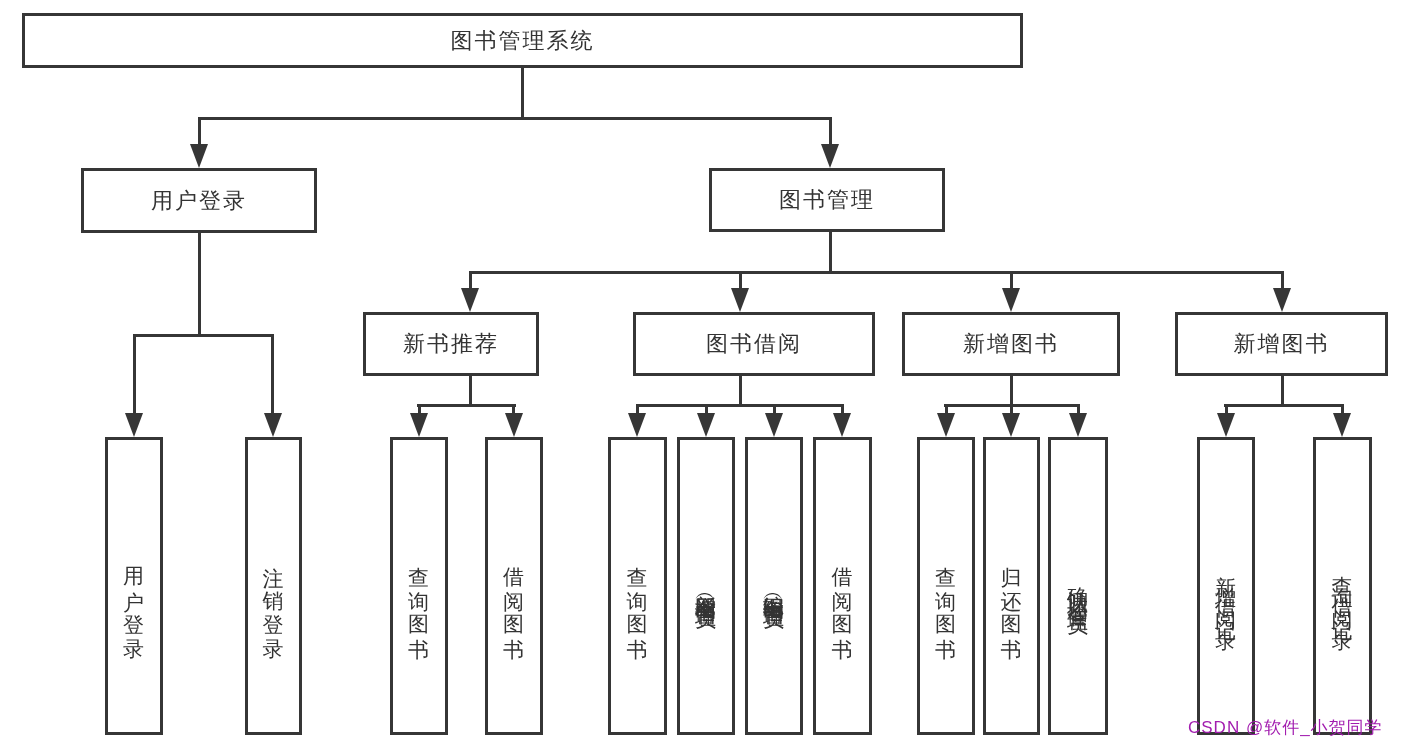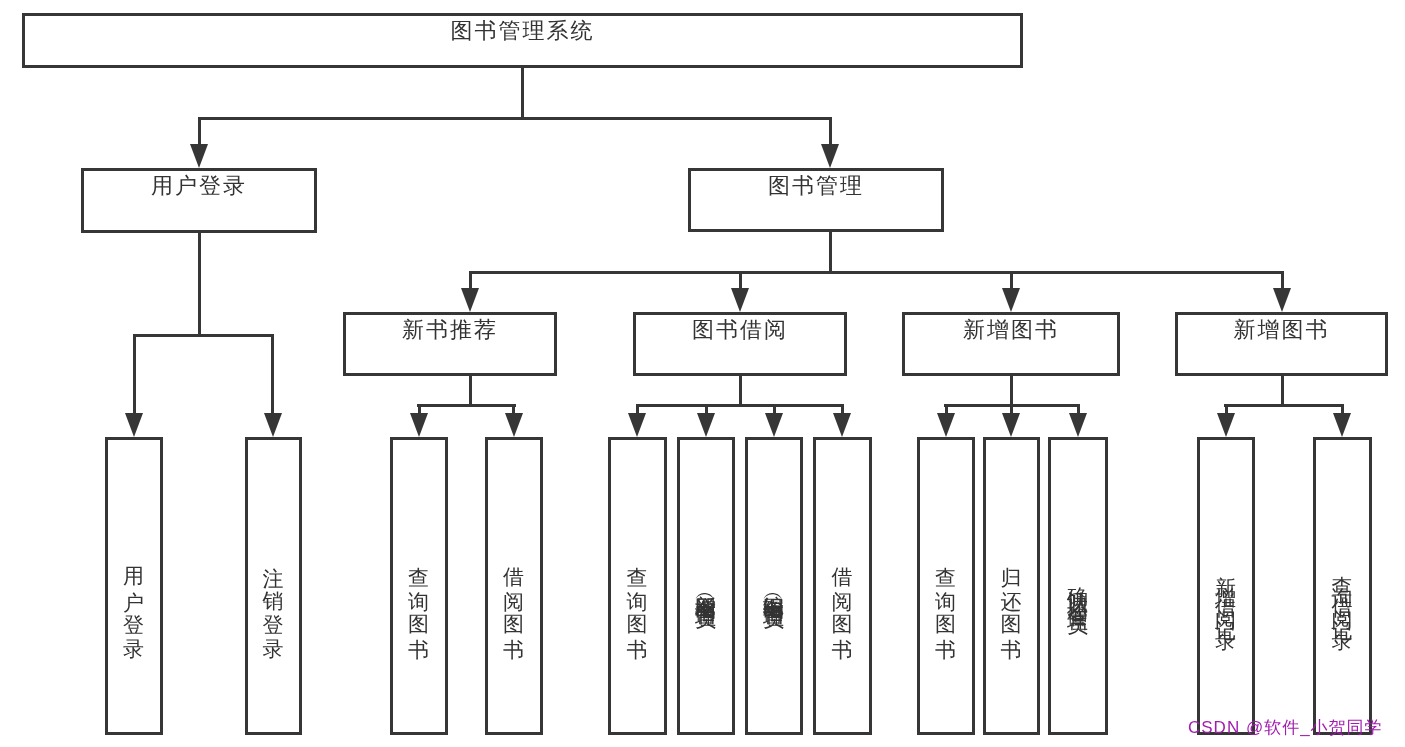--- a/index.html
+++ b/index.html
@@ -3,21 +3,21 @@
 <meta charset="utf-8">
 <style>
   * { margin:0; padding:0; box-sizing:border-box; }
   html,body { background:#ffffff; }
   .canvas {
     position:relative; width:1405px; height:747px; background:#ffffff;
     font-family:"Liberation Sans", sans-serif; overflow:hidden;
   }
   .hbox {
     position:absolute; border:3px solid #363636; background:#ffffff;
-    display:flex; justify-content:center;
+    display:flex; align-items:center; justify-content:center;
     font-size:22px; color:#333333; letter-spacing:2px; white-space:nowrap;
   }
   .vbox {
     position:absolute; top:437px; height:298px;
     border:3px solid #363636; background:#ffffff;
     display:flex; align-items:center; justify-content:center;
     font-size:21px; color:#333333;
   }
   .vbox span {
     writing-mode:vertical-rl; text-orientation:mixed; line-height:1;
@@ -51,21 +51,21 @@
   <div class="line" style="left:521px;top:68px;width:3px;height:50px"></div>
   <div class="line" style="left:198px;top:117px;width:634px;height:3px"></div>
   <div class="line" style="left:198px;top:117px;width:3px;height:31px"></div>
   <div class="ah" style="left:190px;top:144px"></div>
   <div class="line" style="left:829px;top:117px;width:3px;height:31px"></div>
   <div class="ah" style="left:821px;top:144px"></div>
 
   <div class="hbox" style="left:81px;top:168px;width:236px;height:65px">
     <span>用户登录</span>
   </div>
-  <div class="hbox" style="left:688px;top:168px;width:256px;height:64px">
+  <div class="hbox" style="left:709px;top:168px;width:236px;height:64px">
     <span>图书管理</span>
   </div>
 
   <div class="line" style="left:198px;top:233px;width:3px;height:102px"></div>
   <div class="line" style="left:133px;top:334px;width:141px;height:3px"></div>
   <div class="line" style="left:133px;top:334px;width:3px;height:80px"></div>
   <div class="ah" style="left:125px;top:413px"></div>
   <div class="line" style="left:271px;top:334px;width:3px;height:80px"></div>
   <div class="ah" style="left:264px;top:413px"></div>
 
@@ -73,24 +73,24 @@
   <div class="line" style="left:469px;top:271px;width:814px;height:3px"></div>
   <div class="line" style="left:469px;top:271px;width:3px;height:21px"></div>
   <div class="ah" style="left:461px;top:288px"></div>
   <div class="line" style="left:739px;top:271px;width:3px;height:21px"></div>
   <div class="ah" style="left:731px;top:288px"></div>
   <div class="line" style="left:1010px;top:271px;width:3px;height:21px"></div>
   <div class="ah" style="left:1002px;top:288px"></div>
   <div class="line" style="left:1281px;top:271px;width:3px;height:21px"></div>
   <div class="ah" style="left:1273px;top:288px"></div>
 
-  <div class="hbox" style="left:343px;top:312px;width:214px;height:64px">
+  <div class="hbox" style="left:363px;top:312px;width:176px;height:64px">
     <span>新书推荐</span>
   </div>
-  <div class="hbox" style="left:633px;top:312px;width:214px;height:64px">
+  <div class="hbox" style="left:633px;top:312px;width:242px;height:64px">
     <span>图书借阅</span>
   </div>
   <div class="hbox" style="left:902px;top:312px;width:218px;height:64px">
     <span>新增图书</span>
   </div>
   <div class="hbox" style="left:1175px;top:312px;width:213px;height:64px">
     <span>新增图书</span>
   </div>
 
   <div class="line" style="left:469px;top:376px;width:3px;height:31px"></div>

